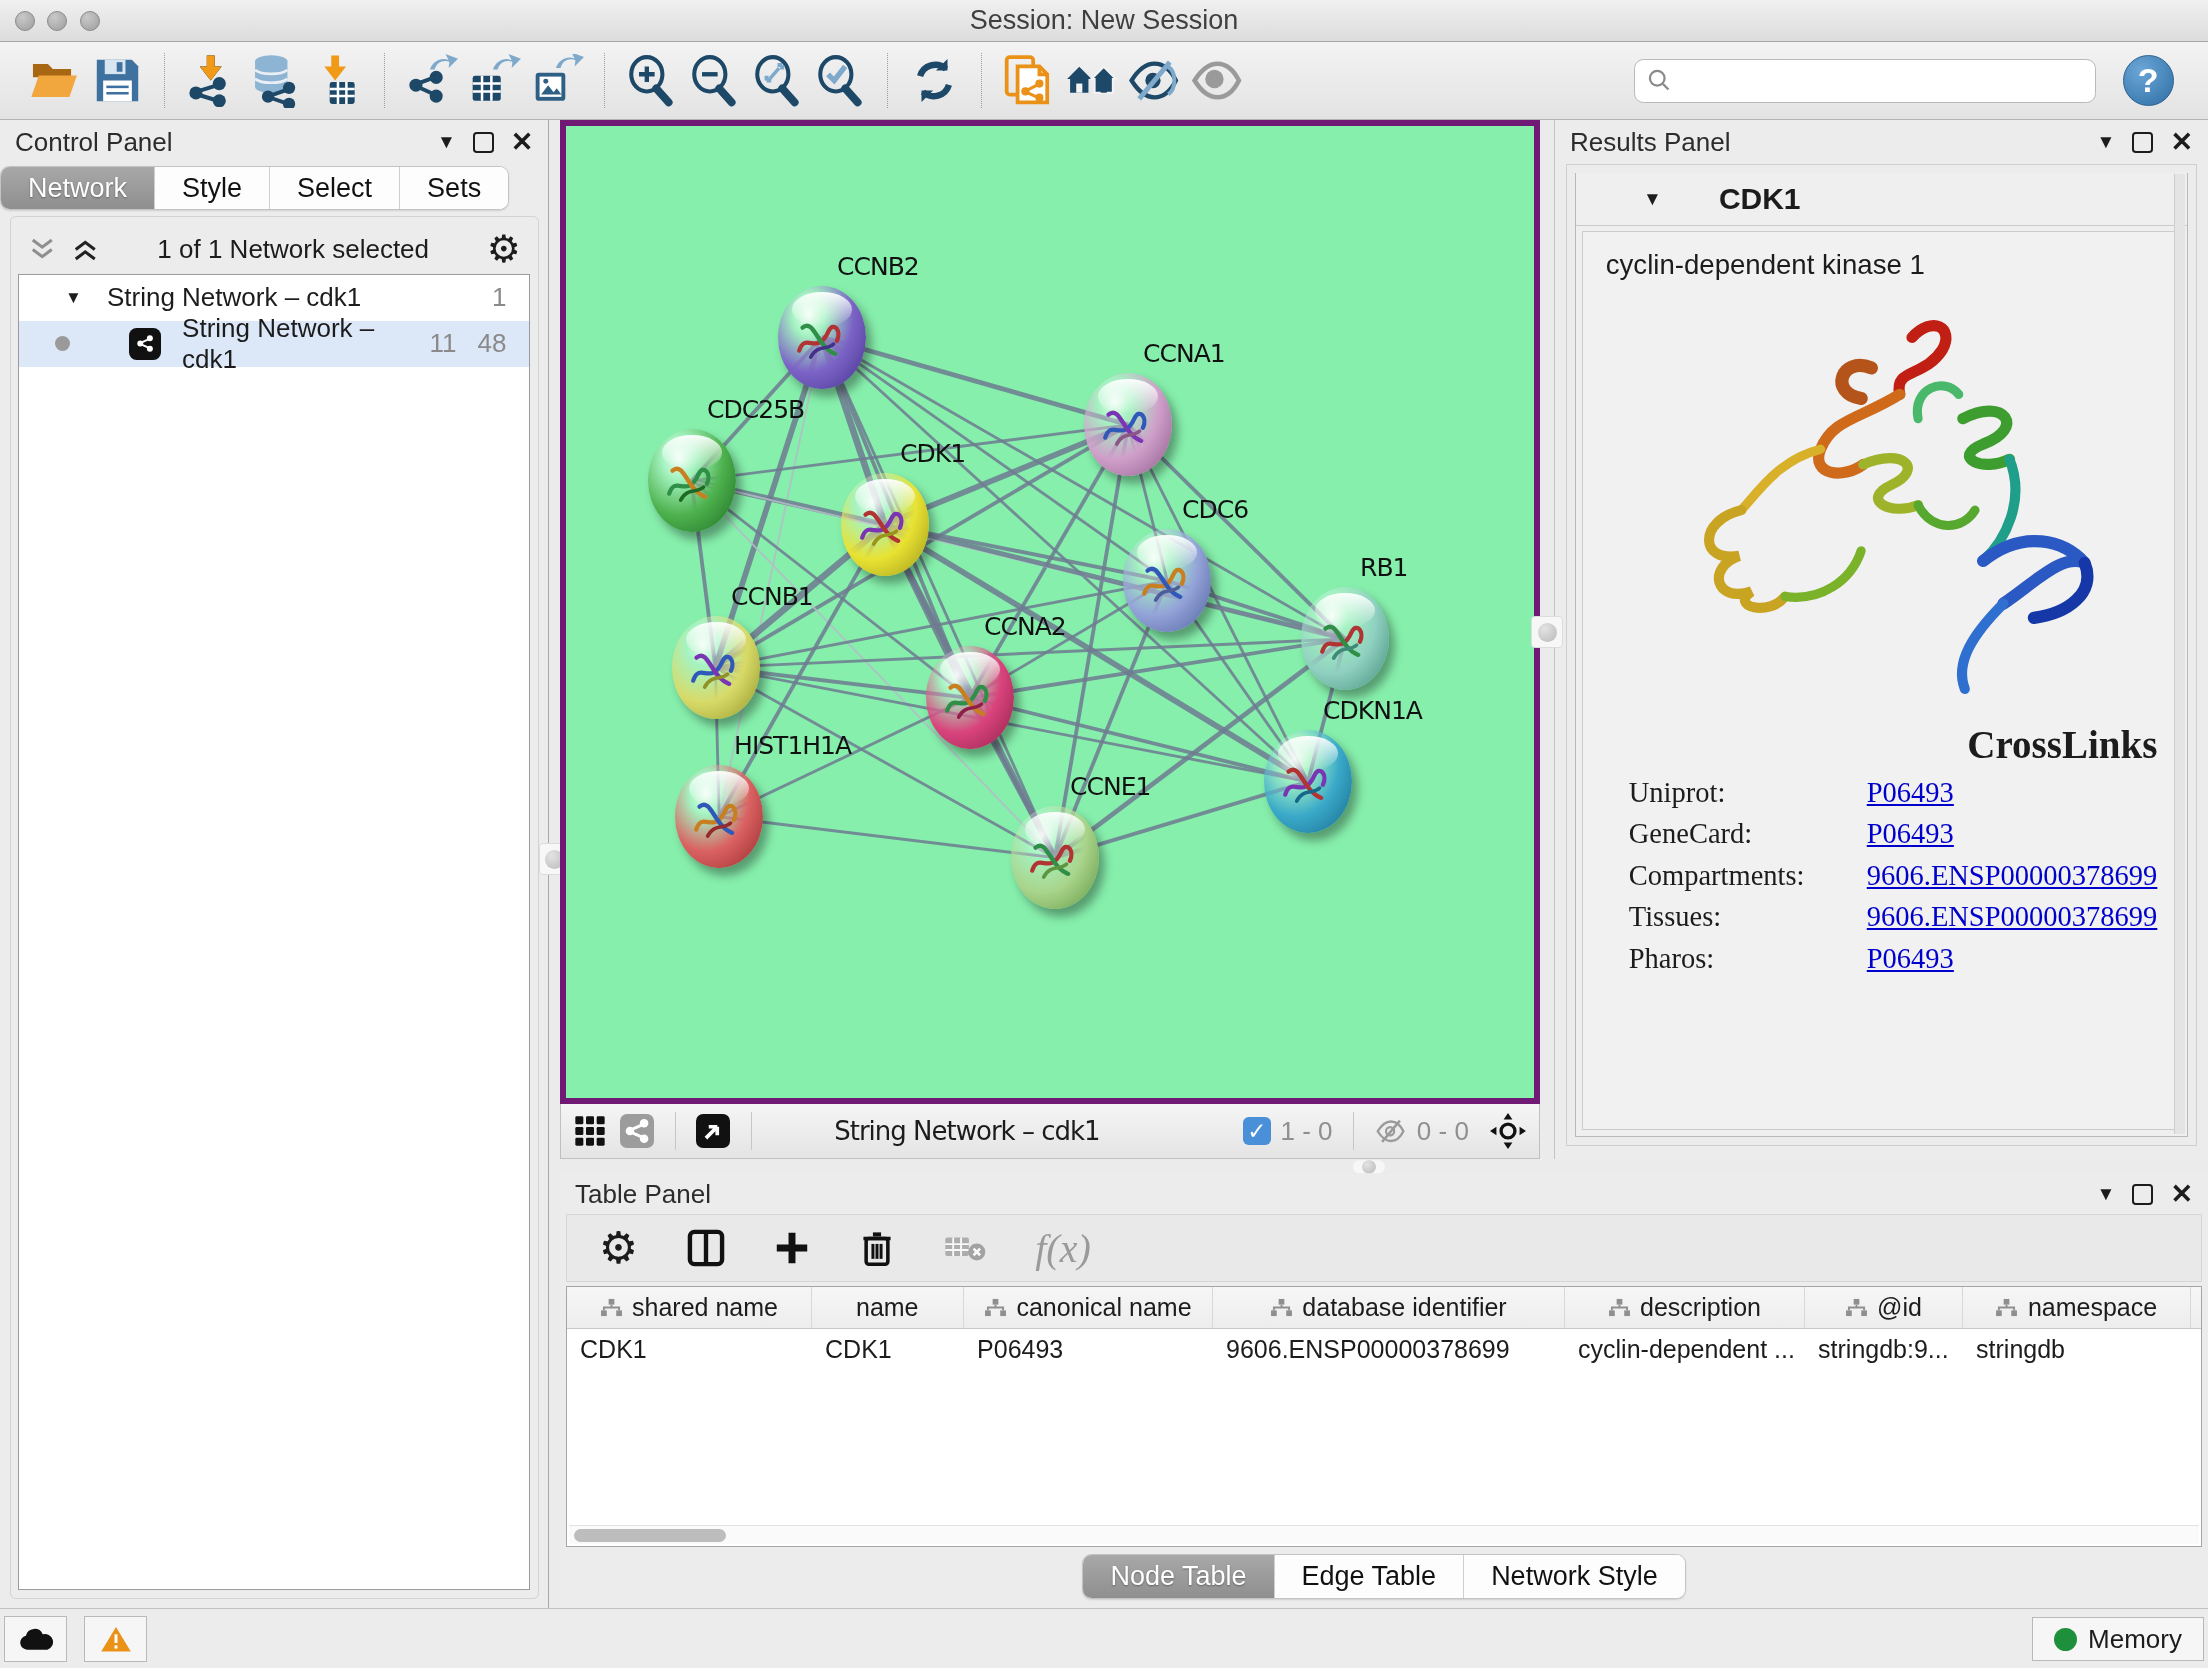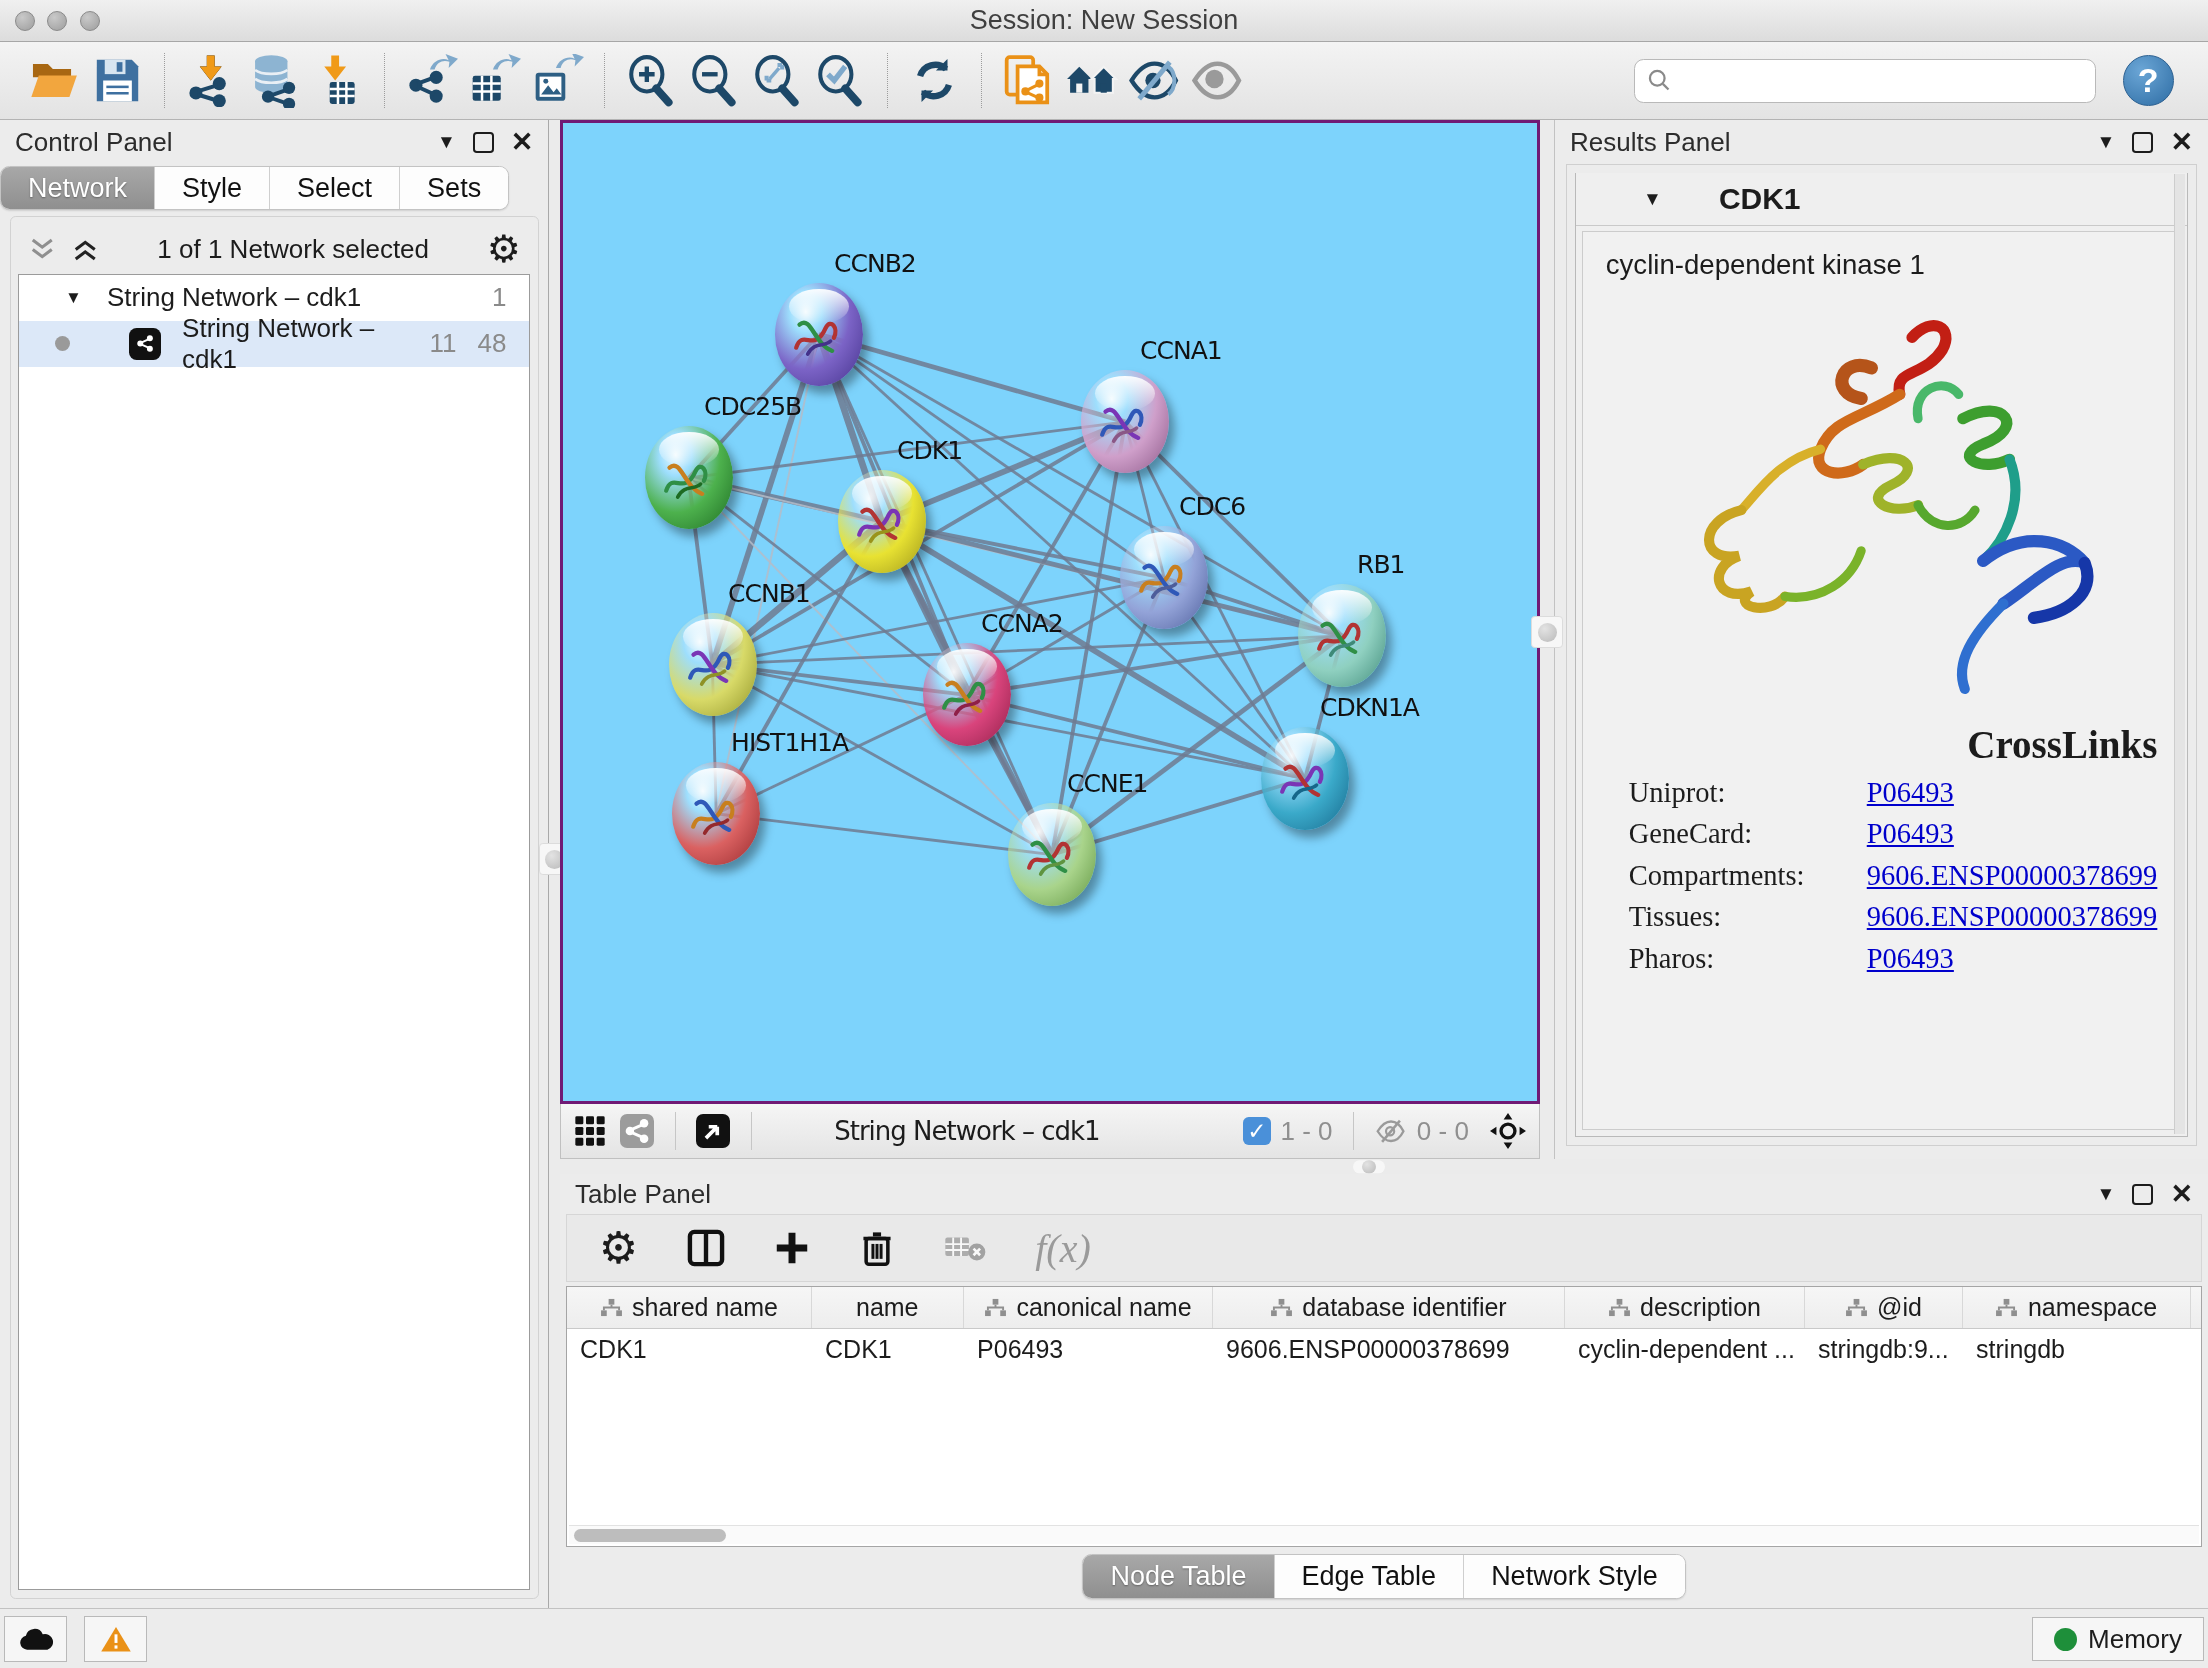--- a/index.html
+++ b/index.html
@@ -32,21 +32,21 @@
     display:flex; flex-direction:column; }
   .vsplit { width:11.4px; background:#ebebeb; position:relative; }
   .vsplit .knob, .vsplit2 .knob { position:absolute; width:32px; height:32px; left:50%;
     transform:translateX(-50%); background:#f7f7f7; border:1px solid #dcdcdc; border-radius:3.8px;
     display:flex; align-items:center; justify-content:center; }
   .knob i { width:19px; height:19px; border-radius:50%;
     background:radial-gradient(circle at 35% 30%, #e3e3e3, #b9b9b9); display:block; }
   .centerright { flex:1; display:flex; flex-direction:column; }
   .toprow { height:1039px; display:flex; }
   .viewcol { width:980px; display:flex; flex-direction:column; }
-  .canvas { flex:1; background:#7dd3fc; border:3px solid #701a75; position:relative; overflow:hidden; }
+  .canvas { flex:1; background:#86efac; border:6px solid #701a75; position:relative; overflow:hidden; }
   .canvas svg.edges { position:absolute; left:0; top:0; }
   .vsplit2 { width:15px; background:#ebebeb; position:relative; border-right:1.9px solid #c2c2c2; }
   .rpanel { flex:1; background:#ececec; display:flex; flex-direction:column; overflow:hidden; }
   .hsplit { height:15px; background:#ebebeb; position:relative; }
   .hsplit .knob { position:absolute; top:50%; transform:translateY(-50%); width:32px; height:13.3px;
     background:#f7f7f7; border-radius:6.7px; display:flex; align-items:center; justify-content:center;}
   .hsplit .knob i{ width:13.3px; height:13.3px; border-radius:50%;
     background:radial-gradient(circle at 35% 30%, #e3e3e3, #b9b9b9); display:block;}
 
   

